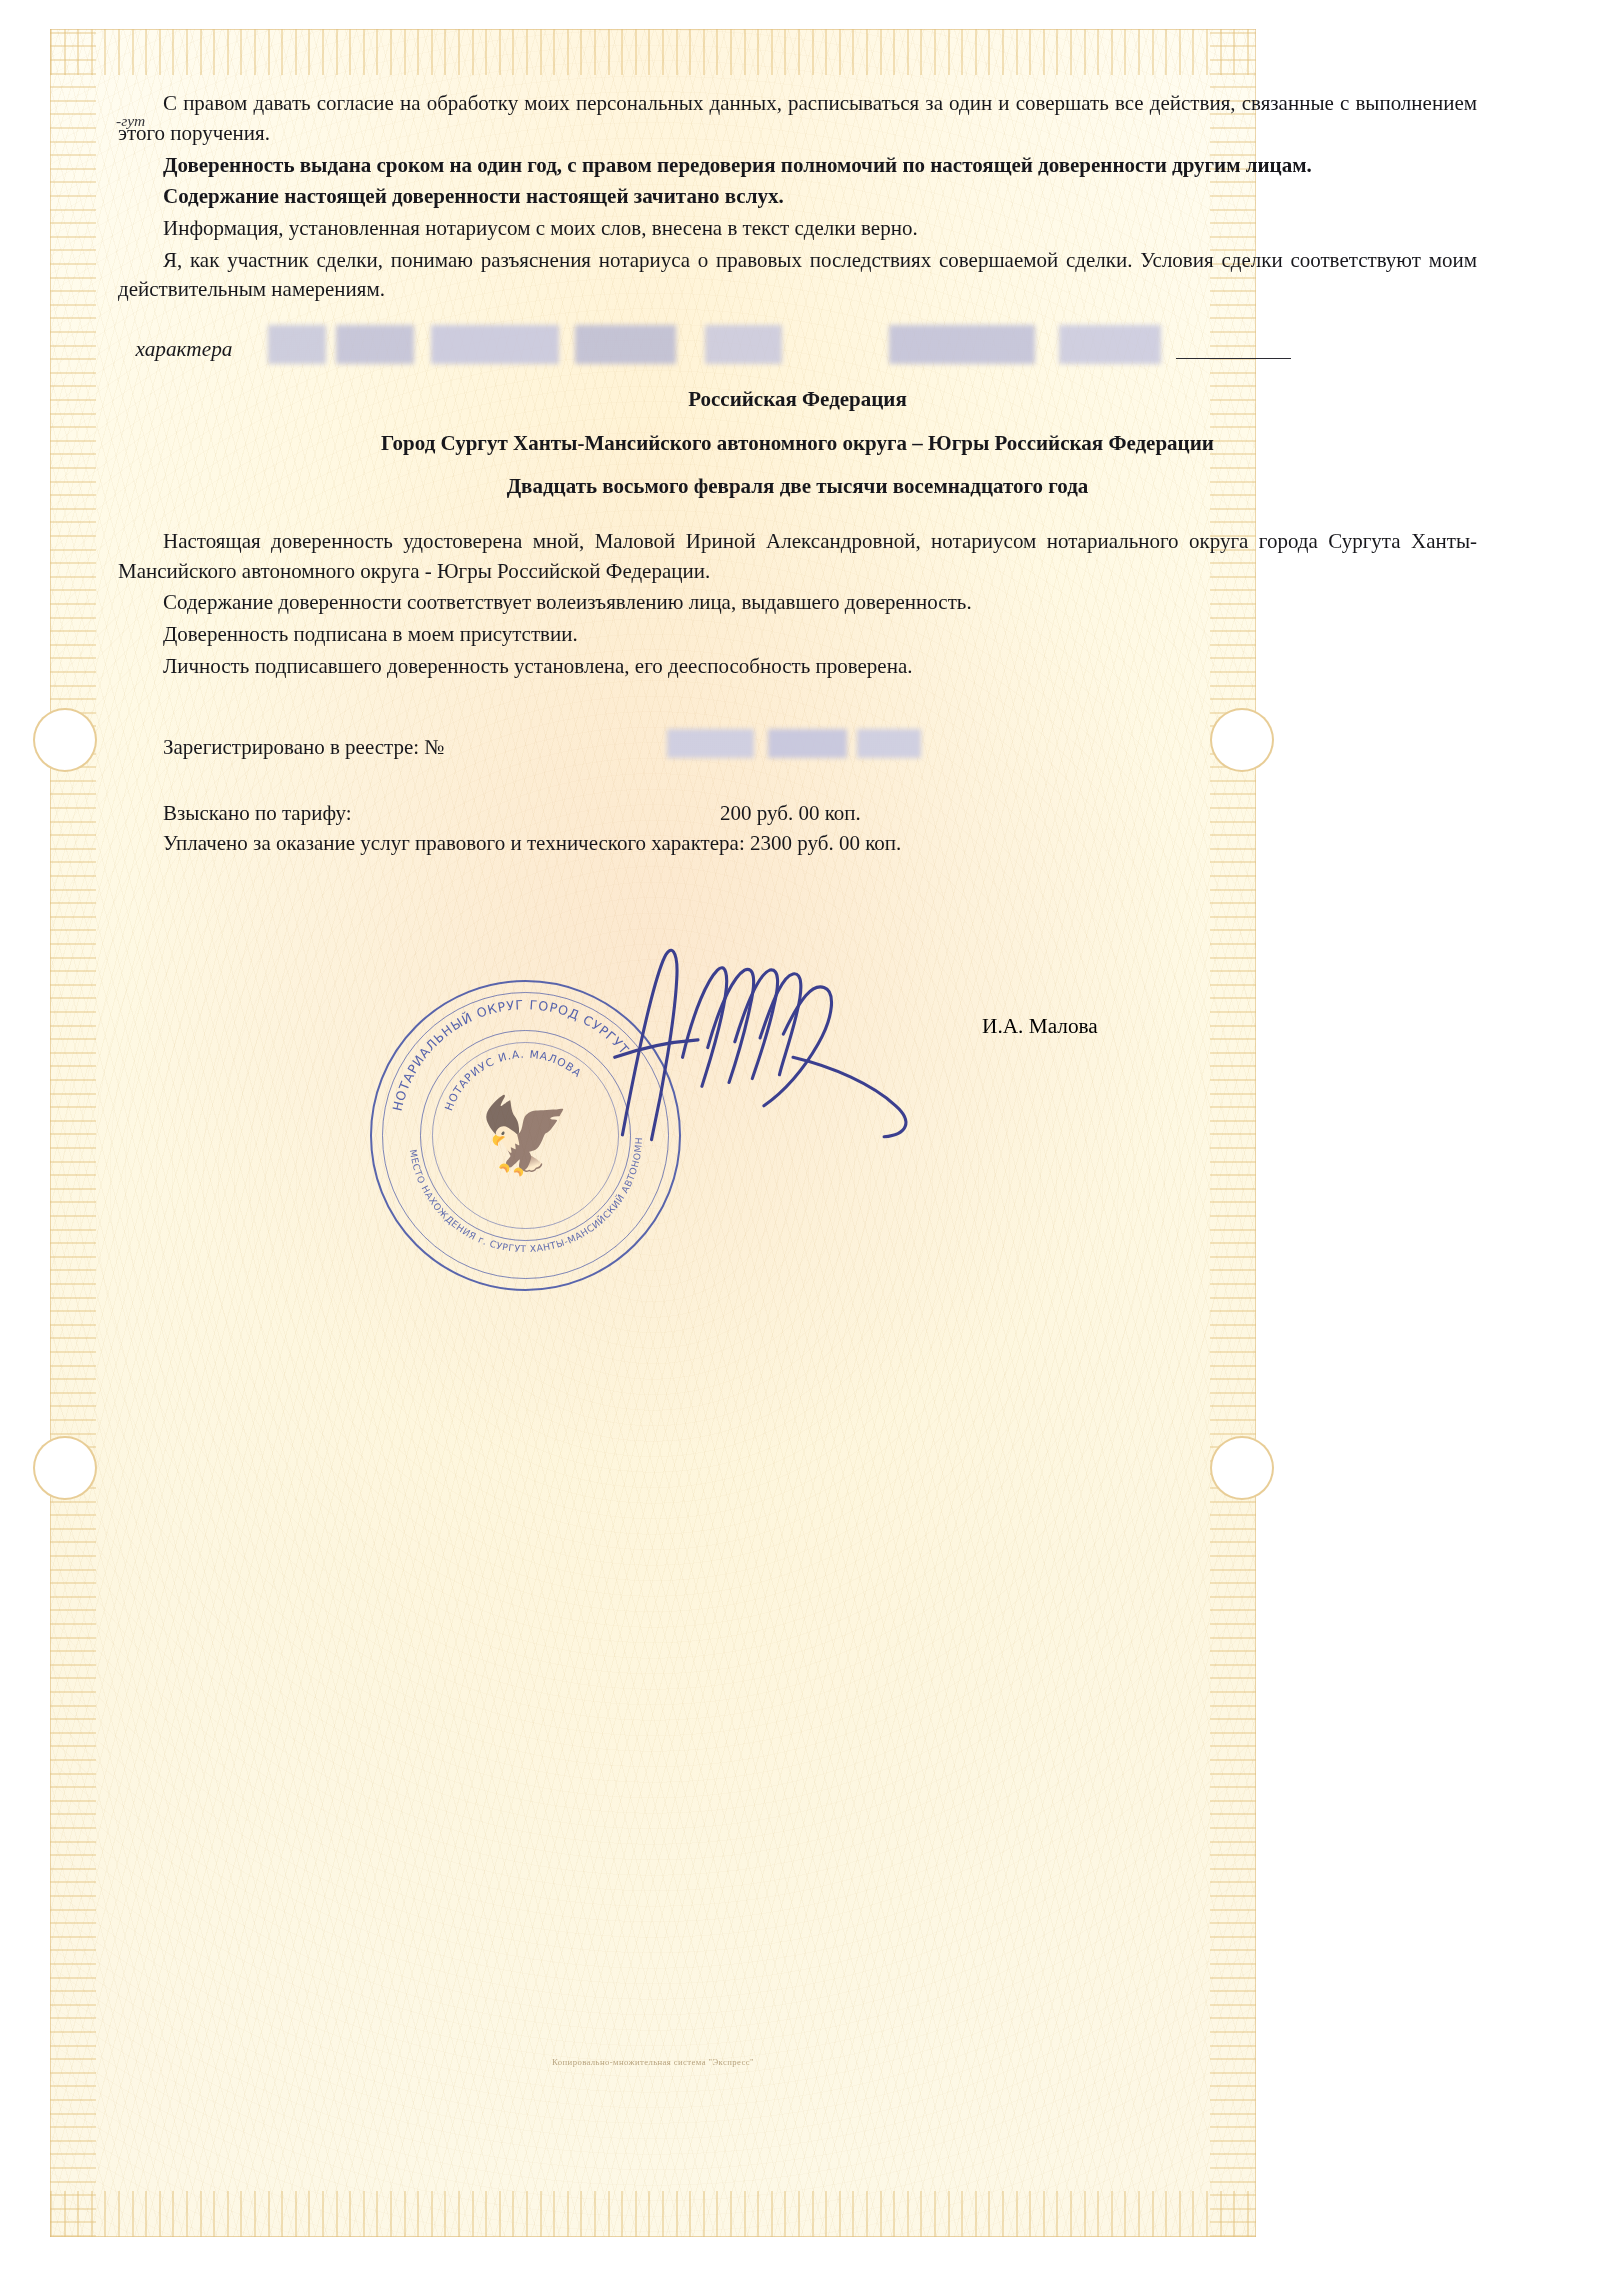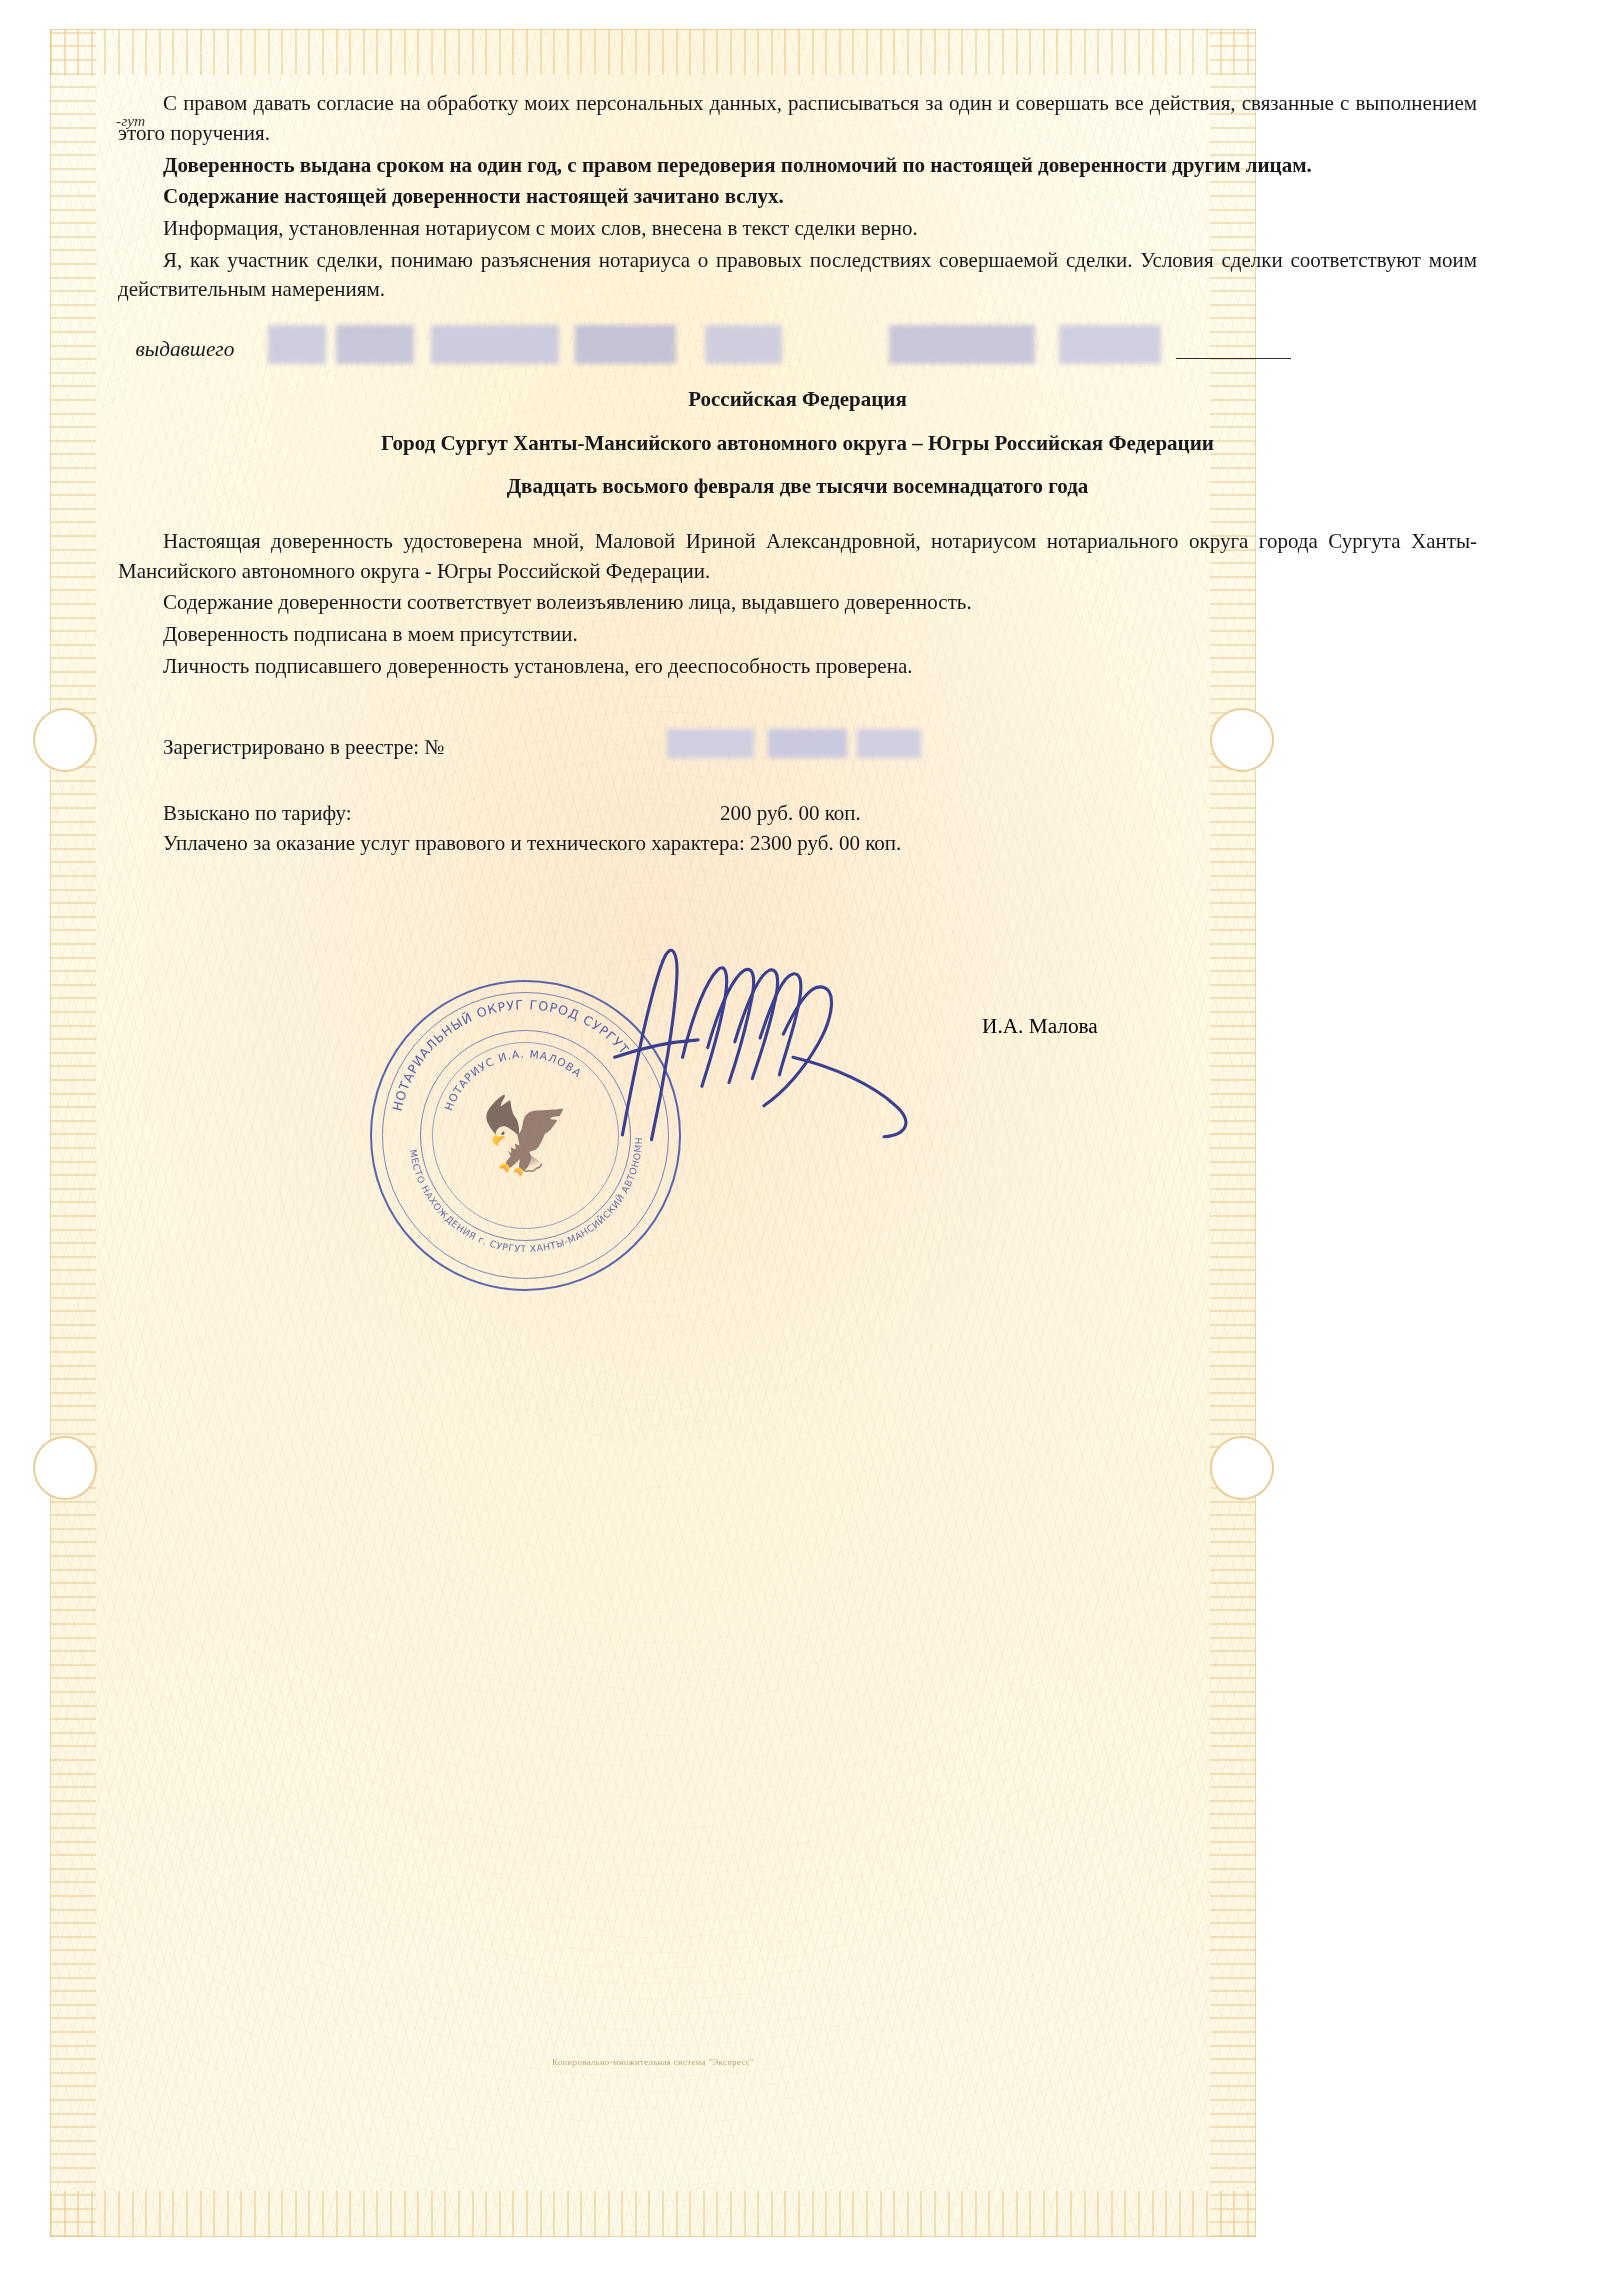--- a/index.html
+++ b/index.html
@@ -287,21 +287,21 @@
 
     <div class="content">
 
       <p class="para">С правом давать согласие на обработку моих персональных данных, расписываться за один и совершать все действия, связанные с выполнением этого поручения.</p>
       <p class="para b">Доверенность выдана сроком на один год, с правом передоверия полномочий по настоящей доверенности другим лицам.</p>
       <p class="para b">Содержание настоящей доверенности настоящей зачитано вслух.</p>
       <p class="para">Информация, установленная нотариусом с моих слов, внесена в текст сделки верно.</p>
       <p class="para">Я, как участник сделки, понимаю разъяснения нотариуса о правовых последствиях совершаемой сделки. Условия сделки соответствуют моим действительным намерениям.</p>
 
       <div class="sig-line-row">
-        <span class="sig-label">выдавшего</span>
+        <span class="sig-label">характера</span>
         <span class="sig-redacted"></span>
         <span class="sig-underline"></span>
       </div>
 
       <p class="center small-gap">Российская Федерация</p>
       <div class="block-gap-sm"></div>
       <p class="center">Город Сургут Ханты-Мансийского автономного округа – Югры Российская Федерации</p>
       <div class="block-gap-sm"></div>
       <p class="center">Двадцать восьмого февраля две тысячи восемнадцатого года</p>
       <div class="block-gap"></div>

